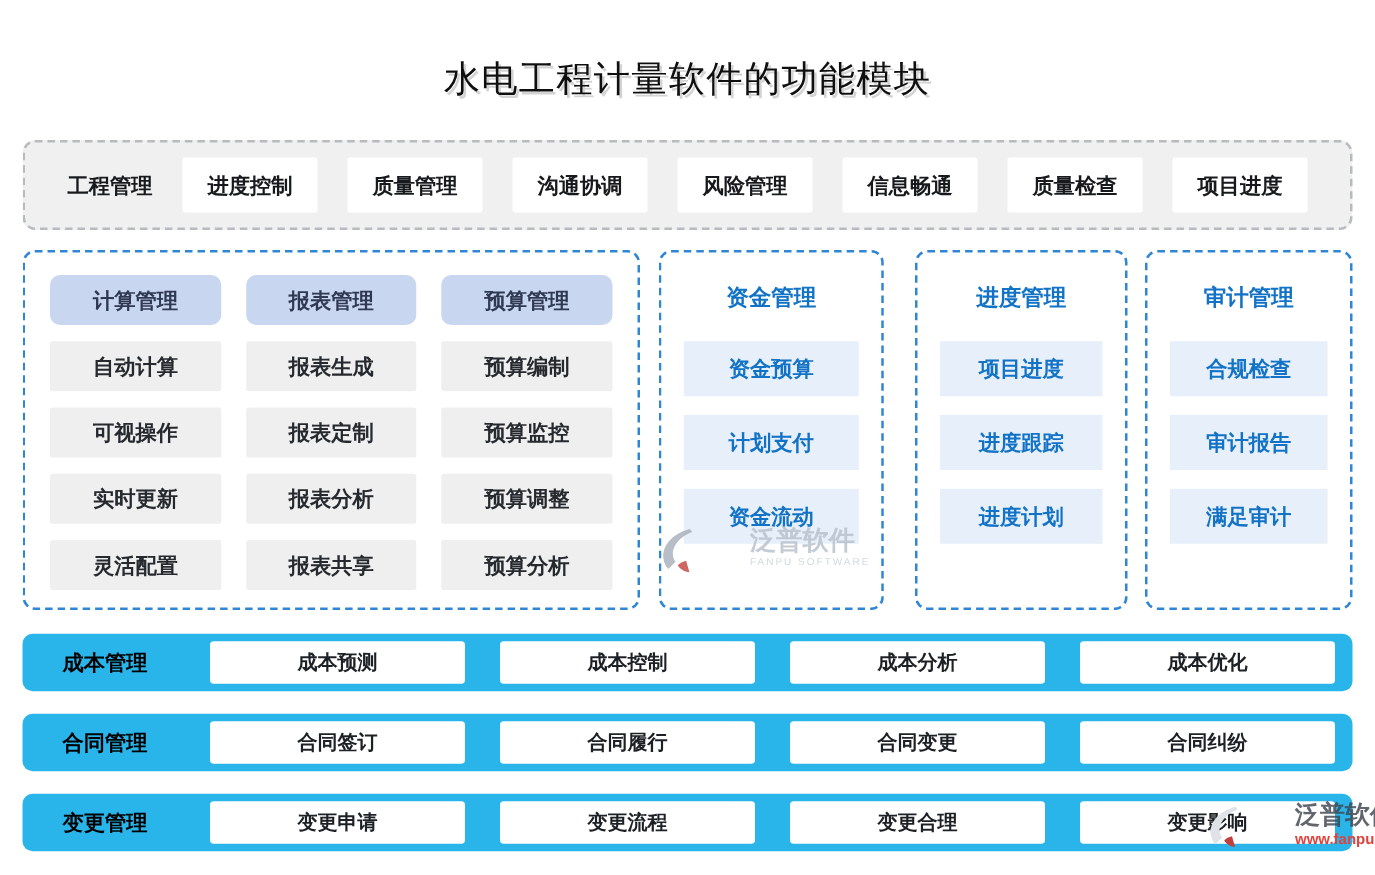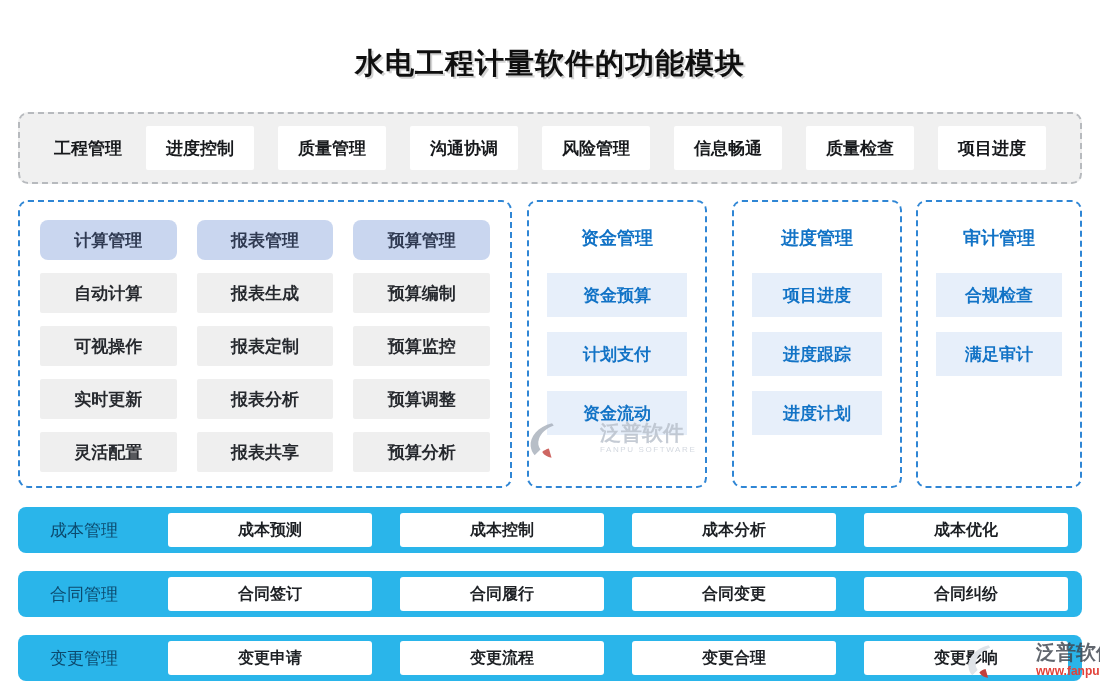--- a/index.html
+++ b/index.html
@@ -2,21 +2,21 @@
 <html><head>
 <meta charset="utf-8">
 <style>
   html,body{margin:0;padding:0;background:#fff;}
   .stage{
     position:relative;width:1100px;height:700px;background:#ffffff;overflow:hidden;
     font-family:"Liberation Sans","DejaVu Sans",sans-serif;
   }
   .title{
     position:absolute;top:44px;left:0;right:0;margin:0;text-align:center;
-    font-size:29px;font-weight:700;color:#0f0f0f;letter-spacing:1px;
+    font-size:29px;font-weight:400;color:#0f0f0f;letter-spacing:1px;
     text-shadow:2px 2px 0 rgba(130,130,130,.35);
   }
   
   .topbar{
     position:absolute;left:18px;top:112px;width:1064px;height:72px;box-sizing:border-box;
     background:#f0f0f0;border:2px dashed #b7babe;border-radius:10px;
     display:flex;align-items:center;justify-content:space-between;padding:0 34px;gap:18px;
   }
   .topbar-lead{font-size:17px;font-weight:800;color:#17191c;flex:0 0 auto;}
   .chip{
@@ -53,21 +53,21 @@
   }
   .p-fund{left:527px;width:180px;}
   .p-schedule{left:732px;width:170px;}
   .p-audit{left:916px;width:166px;}
   
   .bar{
     position:absolute;left:18px;width:1064px;height:46px;box-sizing:border-box;
     background:#2ab5ea;border-radius:8px;
     display:flex;align-items:center;padding:0 14px 0 32px;
   }
-  .bar-label{flex:0 0 118px;color:#0c4a6e;font-weight:400;font-size:17px;}
+  .bar-label{flex:0 0 118px;color:#000000;font-weight:700;font-size:17px;}
   .bar-items{flex:1;display:flex;gap:28px;justify-content:center;}
   .bar-box{
     flex:1;height:34px;background:#ffffff;border-radius:3px;
     display:flex;align-items:center;justify-content:center;
     font-weight:800;font-size:16px;color:#1d2024;
   }
   .bar0{top:507px}.bar1{top:571px}.bar2{top:635px}
   
   .wm{position:absolute;display:flex;align-items:flex-start;gap:5px;pointer-events:none;z-index:5;}
   .wm-text{display:flex;flex-direction:column;line-height:1.05;margin-left:35px;}
@@ -130,20 +130,21 @@
   <div class="panel panel-blue p-schedule">
     <div class="phead">进度管理</div>
     <div class="pcell">项目进度</div>
     <div class="pcell">进度跟踪</div>
     <div class="pcell">进度计划</div>
   </div>
 
   <div class="panel panel-blue p-audit">
     <div class="phead">审计管理</div>
     <div class="pcell">合规检查</div>
+    <div class="pcell">审计报告</div>
     <div class="pcell">满足审计</div>
   </div>
 
   <div class="bar bar0">
     <div class="bar-label">成本管理</div>
     <div class="bar-items">
       <div class="bar-box">成本预测</div>
       <div class="bar-box">成本控制</div>
       <div class="bar-box">成本分析</div>
       <div class="bar-box">成本优化</div>

